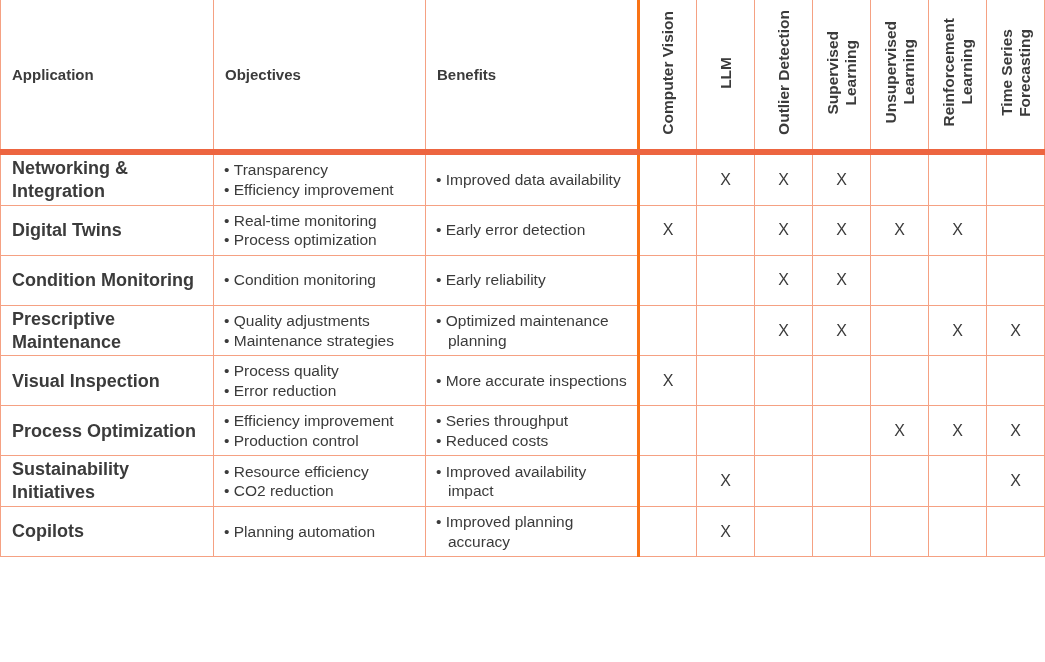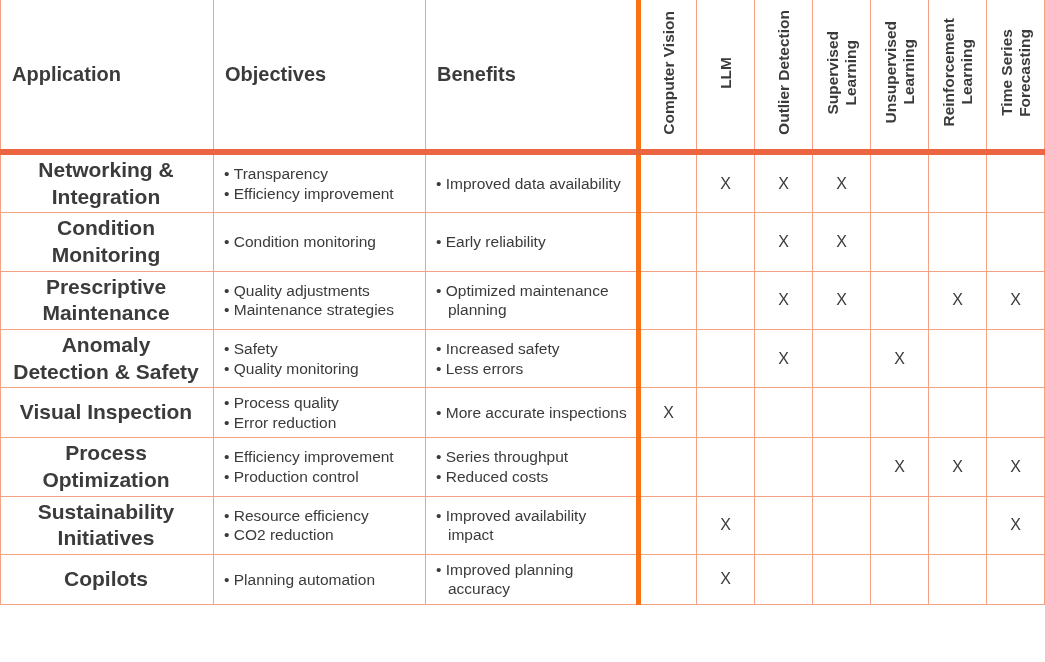--- a/index.html
+++ b/index.html
@@ -18,53 +18,53 @@
   col.c-obj { width: 212px; }
   col.c-ben { width: 213px; }
   col.c-ml  { width: 58px; }
   th, td { border: 1.5px solid #f5a183; background: #ffffff; }
   tr.hdr th {
     border-top: none;
     border-bottom: 6px solid #ed6540;
     height: 152px;
   }
   th.thead-txt {
-    font-size: 20px;
+    font-size: 15px;
     font-weight: 700;
     text-align: left;
     vertical-align: middle;
     padding: 0 8px 0 11px;
   }
   th.rot { vertical-align: middle; text-align: center; padding: 4px 0; }
   .vert {
     display: inline-block;
     writing-mode: vertical-rl;
     transform: rotate(180deg);
     font-weight: 700;
     font-size: 15.5px;
     line-height: 1.16;
   }
   .vert > div { white-space: nowrap; text-align: center; }
   .vert > div:empty { display: none; }
   tr.r { height: 50px; }
   th.app {
-    font-size: 21px;
+    font-size: 18px;
     font-weight: 700;
-    text-align: center;
+    text-align: left;
     vertical-align: middle;
     padding: 2px 13px 2px 11px;
     line-height: 1.27;
   }
   td.txt {
     font-size: 15.5px;
     vertical-align: middle;
     padding: 3px 6px 3px 10px;
     line-height: 1.27;
   }
-  th.thickR, td.thickR { border-right: 5px solid #f97316; }
+  th.thickR, td.thickR { border-right: 3px solid #f97316; }
   td.mark {
     text-align: center;
     vertical-align: middle;
     font-size: 16px;
     color: #3b3b3b;
   }
   .li { padding-left: 12px; text-indent: -12px; }
   .li::before { content: "\2022\00a0"; }
   .li:empty { display: none; }
 </style>
@@ -109,20 +109,37 @@
         </td>
     <td class="mark"></td>
     <td class="mark">X</td>
     <td class="mark">X</td>
     <td class="mark">X</td>
     <td class="mark"></td>
     <td class="mark"></td>
     <td class="mark"></td>
   </tr>
 
+  <tr class="r">
+    <th class="app">Digital Twins</th>
+    <td class="txt">
+          <div class="li">Real-time monitoring</div>
+          <div class="li">Process optimization</div>
+        </td>
+    <td class="txt thickR">
+          <div class="li">Early error detection</div>
+        </td>
+    <td class="mark">X</td>
+    <td class="mark"></td>
+    <td class="mark">X</td>
+    <td class="mark">X</td>
+    <td class="mark">X</td>
+    <td class="mark">X</td>
+    <td class="mark"></td>
+  </tr>
 
   <tr class="r">
     <th class="app">Condition Monitoring</th>
     <td class="txt">
           <div class="li">Condition monitoring</div>
         </td>
     <td class="txt thickR">
           <div class="li">Early reliability</div>
         </td>
     <td class="mark"></td>
@@ -146,38 +163,20 @@
         </td>
     <td class="mark"></td>
     <td class="mark"></td>
     <td class="mark">X</td>
     <td class="mark">X</td>
     <td class="mark"></td>
     <td class="mark">X</td>
     <td class="mark">X</td>
   </tr>
 
-  <tr class="r">
-    <th class="app">Anomaly Detection &amp; Safety</th>
-    <td class="txt">
-          <div class="li">Safety</div>
-          <div class="li">Quality monitoring</div>
-        </td>
-    <td class="txt thickR">
-          <div class="li">Increased safety</div>
-          <div class="li">Less errors</div>
-        </td>
-    <td class="mark"></td>
-    <td class="mark"></td>
-    <td class="mark">X</td>
-    <td class="mark"></td>
-    <td class="mark">X</td>
-    <td class="mark"></td>
-    <td class="mark"></td>
-  </tr>
 
   <tr class="r">
     <th class="app">Visual Inspection</th>
     <td class="txt">
           <div class="li">Process quality</div>
           <div class="li">Error reduction</div>
         </td>
     <td class="txt thickR">
           <div class="li">More accurate inspections</div>
         </td>

